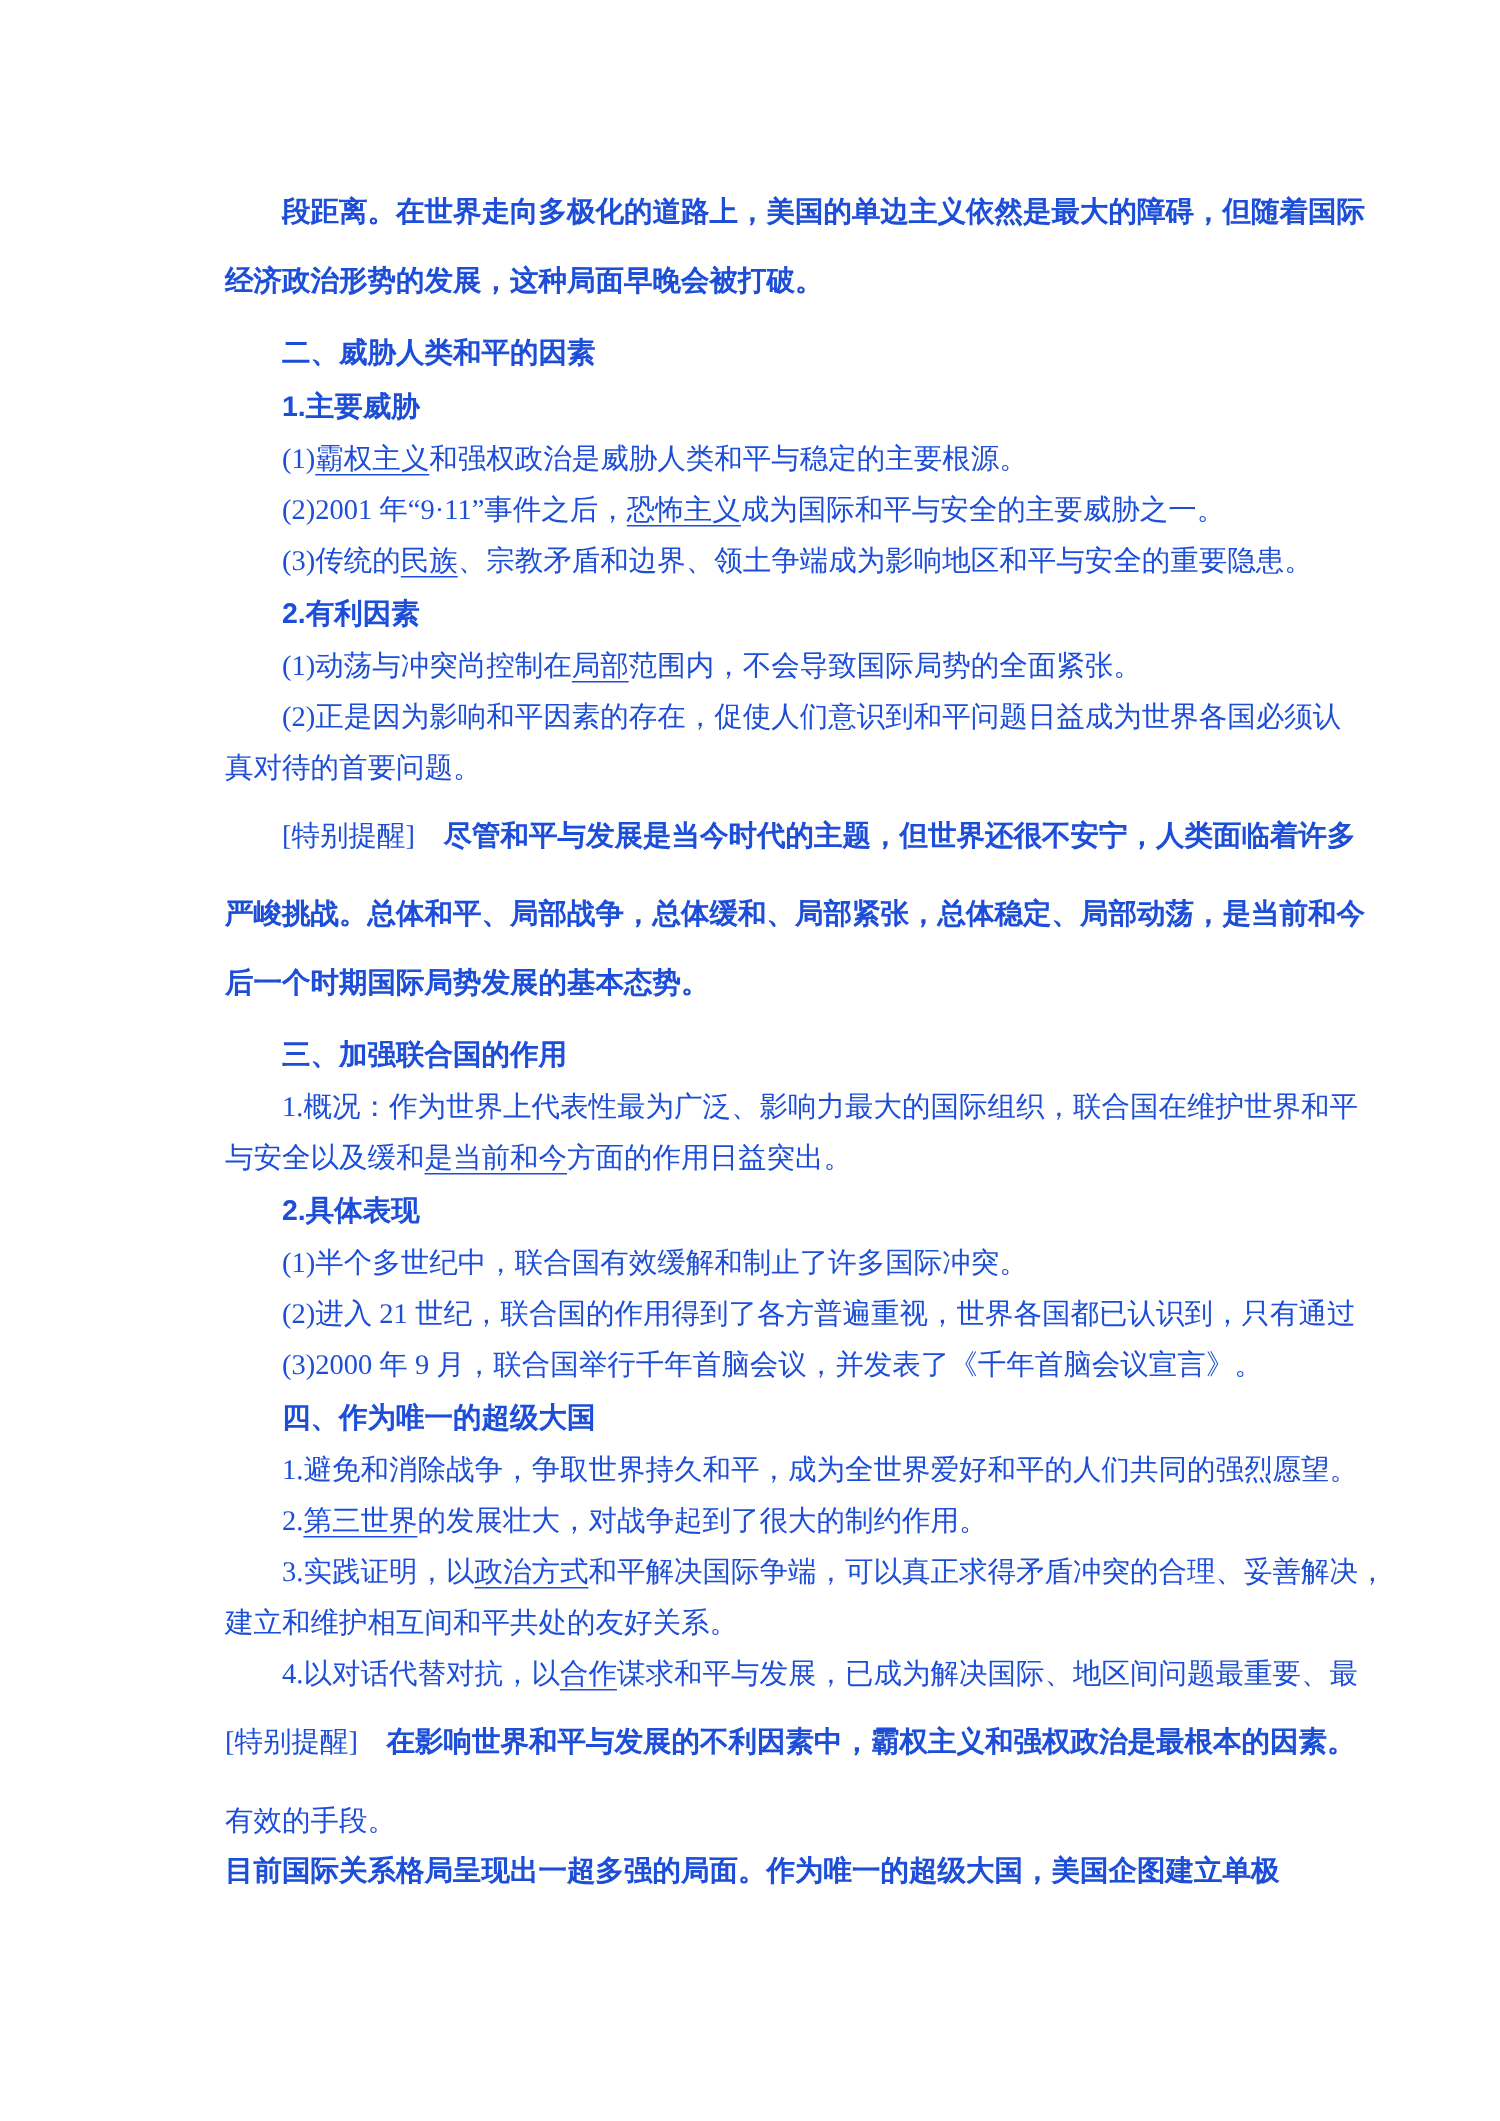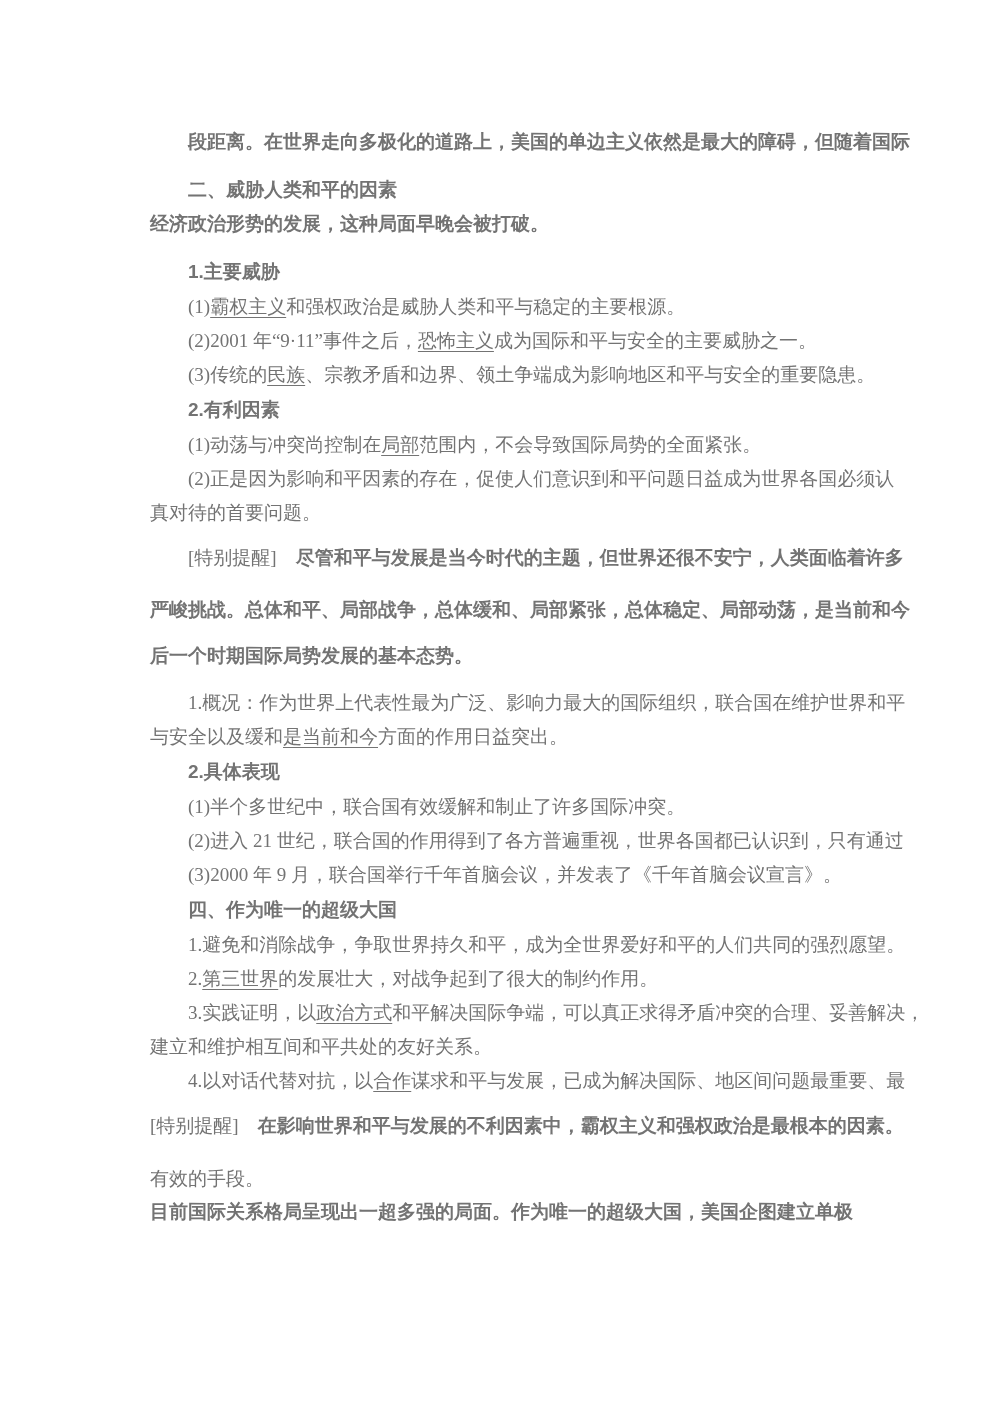--- a/index.html
+++ b/index.html
@@ -16,21 +16,21 @@
   }
   .content {
     position: absolute;
     left: 150px;
     top: 126px;
     width: 712px;
   }
   .l {
     white-space: nowrap;
     font-size: 19px;
-    color: #737373;
+    color: #1d4ed8;
   }
   
   .k-body {
     font-family: "Liberation Serif", "DejaVu Serif", serif;
     height: 34px;
     line-height: 34px;
     font-weight: normal;
   }
   
   .k-heading {
@@ -68,33 +68,34 @@
     font-family: "Liberation Sans", "DejaVu Sans", sans-serif;
     font-weight: normal;
   }
 </style>
 </head>
 <body>
 
 <div class="page">
   <div class="content">
       <div class="l k-hei indent"><span>段距离。在世界走向多极化的道路上，美国的单边主义依然是最大的障碍，但随着国际</span></div>
+      <div class="l k-hei"><span>经济政治形势的发展，这种局面早晚会被打破。</span></div>
       <div class="l k-heading indent"><span>二、威胁人类和平的因素</span></div>
-      <div class="l k-hei"><span>经济政治形势的发展，这种局面早晚会被打破。</span></div>
       <div class="l k-heading indent"><span>1.主要威胁</span></div>
       <div class="l k-body indent"><span>(1)</span><span class="u">霸权主义</span><span>和强权政治是威胁人类和平与稳定的主要根源。</span></div>
       <div class="l k-body indent"><span>(2)2001 年“9·11”事件之后，</span><span class="u">恐怖主义</span><span>成为国际和平与安全的主要威胁之一。</span></div>
       <div class="l k-body indent"><span>(3)传统的</span><span class="u">民族</span><span>、宗教矛盾和边界、领土争端成为影响地区和平与安全的重要隐患。</span></div>
       <div class="l k-heading indent"><span>2.有利因素</span></div>
       <div class="l k-body indent"><span>(1)动荡与冲突尚控制在</span><span class="u">局部</span><span>范围内，不会导致国际局势的全面紧张。</span></div>
       <div class="l k-body indent"><span>(2)正是因为影响和平因素的存在，促使人们意识到和平问题日益成为世界各国必须认</span></div>
       <div class="l k-body"><span>真对待的首要问题。</span></div>
       <div class="l k-note indent"><span class="f-song">[特别提醒]</span><span>　尽管和平与发展是当今时代的主题，但世界还很不安宁，人类面临着许多</span></div>
       <div class="l k-hei"><span>严峻挑战。总体和平、局部战争，总体缓和、局部紧张，总体稳定、局部动荡，是当前和今</span></div>
       <div class="l k-hei"><span>后一个时期国际局势发展的基本态势。</span></div>
+      <div class="l k-heading indent"><span>三、加强联合国的作用</span></div>
       <div class="l k-body indent"><span>1.</span><span class="f-hei">概况：</span><span>作为世界上代表性最为广泛、影响力最大的国际组织，联合国在维护世界和平</span></div>
       <div class="l k-body"><span>与安全以及缓和</span><span class="u">是当前和今</span><span>方面的作用日益突出。</span></div>
       <div class="l k-heading indent"><span>2.具体表现</span></div>
       <div class="l k-body indent"><span>(1)半个多世纪中，联合国有效缓解和制止了许多国际冲突。</span></div>
       <div class="l k-body indent"><span>(2)进入 21 世纪，联合国的作用得到了各方普遍重视，世界各国都已认识到，只有通过</span></div>
       <div class="l k-body indent"><span>(3)2000 年 9 月，联合国举行千年首脑会议，并发表了《千年首脑会议宣言》。</span></div>
       <div class="l k-heading indent"><span>四、作为唯一的超级大国</span></div>
       <div class="l k-body indent"><span>1.避免和消除战争，争取世界持久和平，成为全世界爱好和平的人们共同的强烈愿望。</span></div>
       <div class="l k-body indent"><span>2.</span><span class="u">第三世界</span><span>的发展壮大，对战争起到了很大的制约作用。</span></div>
       <div class="l k-body indent"><span>3.实践证明，以</span><span class="u">政治方式</span><span>和平解决国际争端，可以真正求得矛盾冲突的合理、妥善解决，</span></div>

